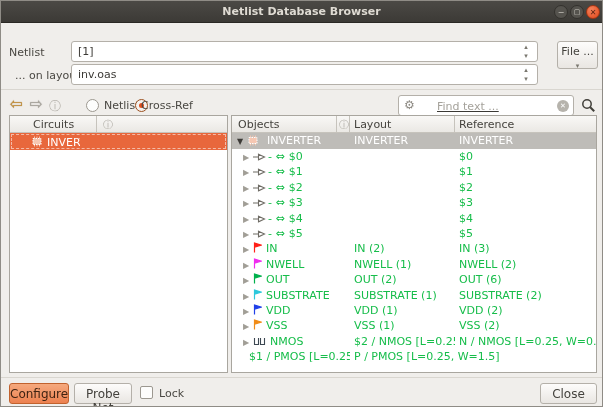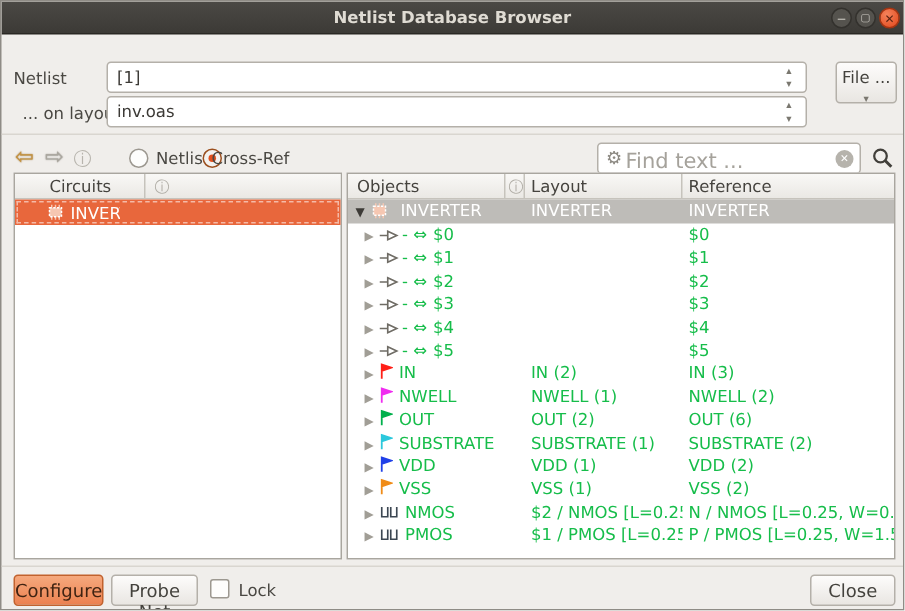--- a/index.html
+++ b/index.html
@@ -38,22 +38,22 @@
   #nav-info { left:48px; top:97px; font-size:12px; color:#b7b4ad; }
   .radio { position:absolute; top:98px; width:13px; height:13px; border-radius:50%;
     background:#fdfdfc; border:1px solid #9c9890; }
   .radio.checked { border-color:#9c501f; background:#f4f2ef; }
   .radio.checked::after { content:""; position:absolute; left:3px; top:3px; width:5px; height:5px;
     border-radius:50%; background:#e1501e; }
   .radiolbl { position:absolute; top:98px; }
   #search-box { position:absolute; left:397px; top:94px; width:176px; height:21px;
     background:#fff; border:1px solid #b4b0a9; border-radius:3px; }
   #search-gear { position:absolute; left:5px; top:2px; color:#8d8a83; font-size:12px; }
-  #search-input { position:absolute; left:18px; top:4px; width:130px; border:none; outline:none;
-    font-family:"DejaVu Sans", sans-serif; font-size:14px; color:#3c3a36; background:transparent; }
+  #search-input { position:absolute; left:38px; top:4px; width:130px; border:none; outline:none;
+    font-family:"DejaVu Sans", sans-serif; font-size:11px; color:#3c3a36; background:transparent;text-decoration:underline; }
   #search-input::placeholder { color:#a5a29b; }
   #search-clear { position:absolute; right:4px; top:4px; width:12px; height:12px; border-radius:50%;
     background:#b6b3ac; color:#fff; font-size:7px; line-height:12px; text-align:center; cursor:default; }
   #search-go { position:absolute; left:580px; top:97px; cursor:default; }
 
   
   .panel { position:absolute; top:114px; height:258px; background:#fff; border:1px solid #a9a69f; }
   #circuits-panel { left:8px; width:219px; }
   #objects-panel { left:230px; width:366px; }
   .phead { display:flex; height:17px; background:linear-gradient(#f9f8f6,#eae8e4);
@@ -276,23 +276,20 @@
 
     <div class="trow">
       <div class="c1"><span class="exp">▶</span><span class="ico"><svg width="13" height="9" viewBox="0 0 13 9">
               <path d="M1.5 1 V7.5 H5.5 V1 M7.5 1 V7.5 H11.5 V1" fill="none" stroke="#3c4752" stroke-width="1.1"></path>
             </svg></span><span class="nm green">NMOS</span></div>
       <div class="c2"></div>
       <div class="c3 green">$2 / NMOS [L=0.25, W=0.9]</div>
       <div class="c4 green">N / NMOS [L=0.25, W=0.9]</div>
     </div>
     <div class="trow">
-      <div class="c1"><span class="exp">▶</span><span class="ico"><svg width="13" height="9" viewBox="0 0 13 9">
-              <path d="M1.5 1 V7.5 H5.5 V1 M7.5 1 V7.5 H11.5 V1" fill="none" stroke="#3c4752" stroke-width="1.1"></path>
-            </svg></span><span class="nm green">PMOS</span></div>
       <div class="c2"></div>
       <div class="c3 green">$1 / PMOS [L=0.25, W=1.5]</div>
       <div class="c4 green">P / PMOS [L=0.25, W=1.5]</div>
     </div>
   </div>
 
   <div id="foot-sep"></div>
   <div id="configure-btn" class="fbtn btn">Configure</div>
   <div id="probe-btn" class="fbtn btn">Probe Net</div>
   <div id="lock-box"></div>

